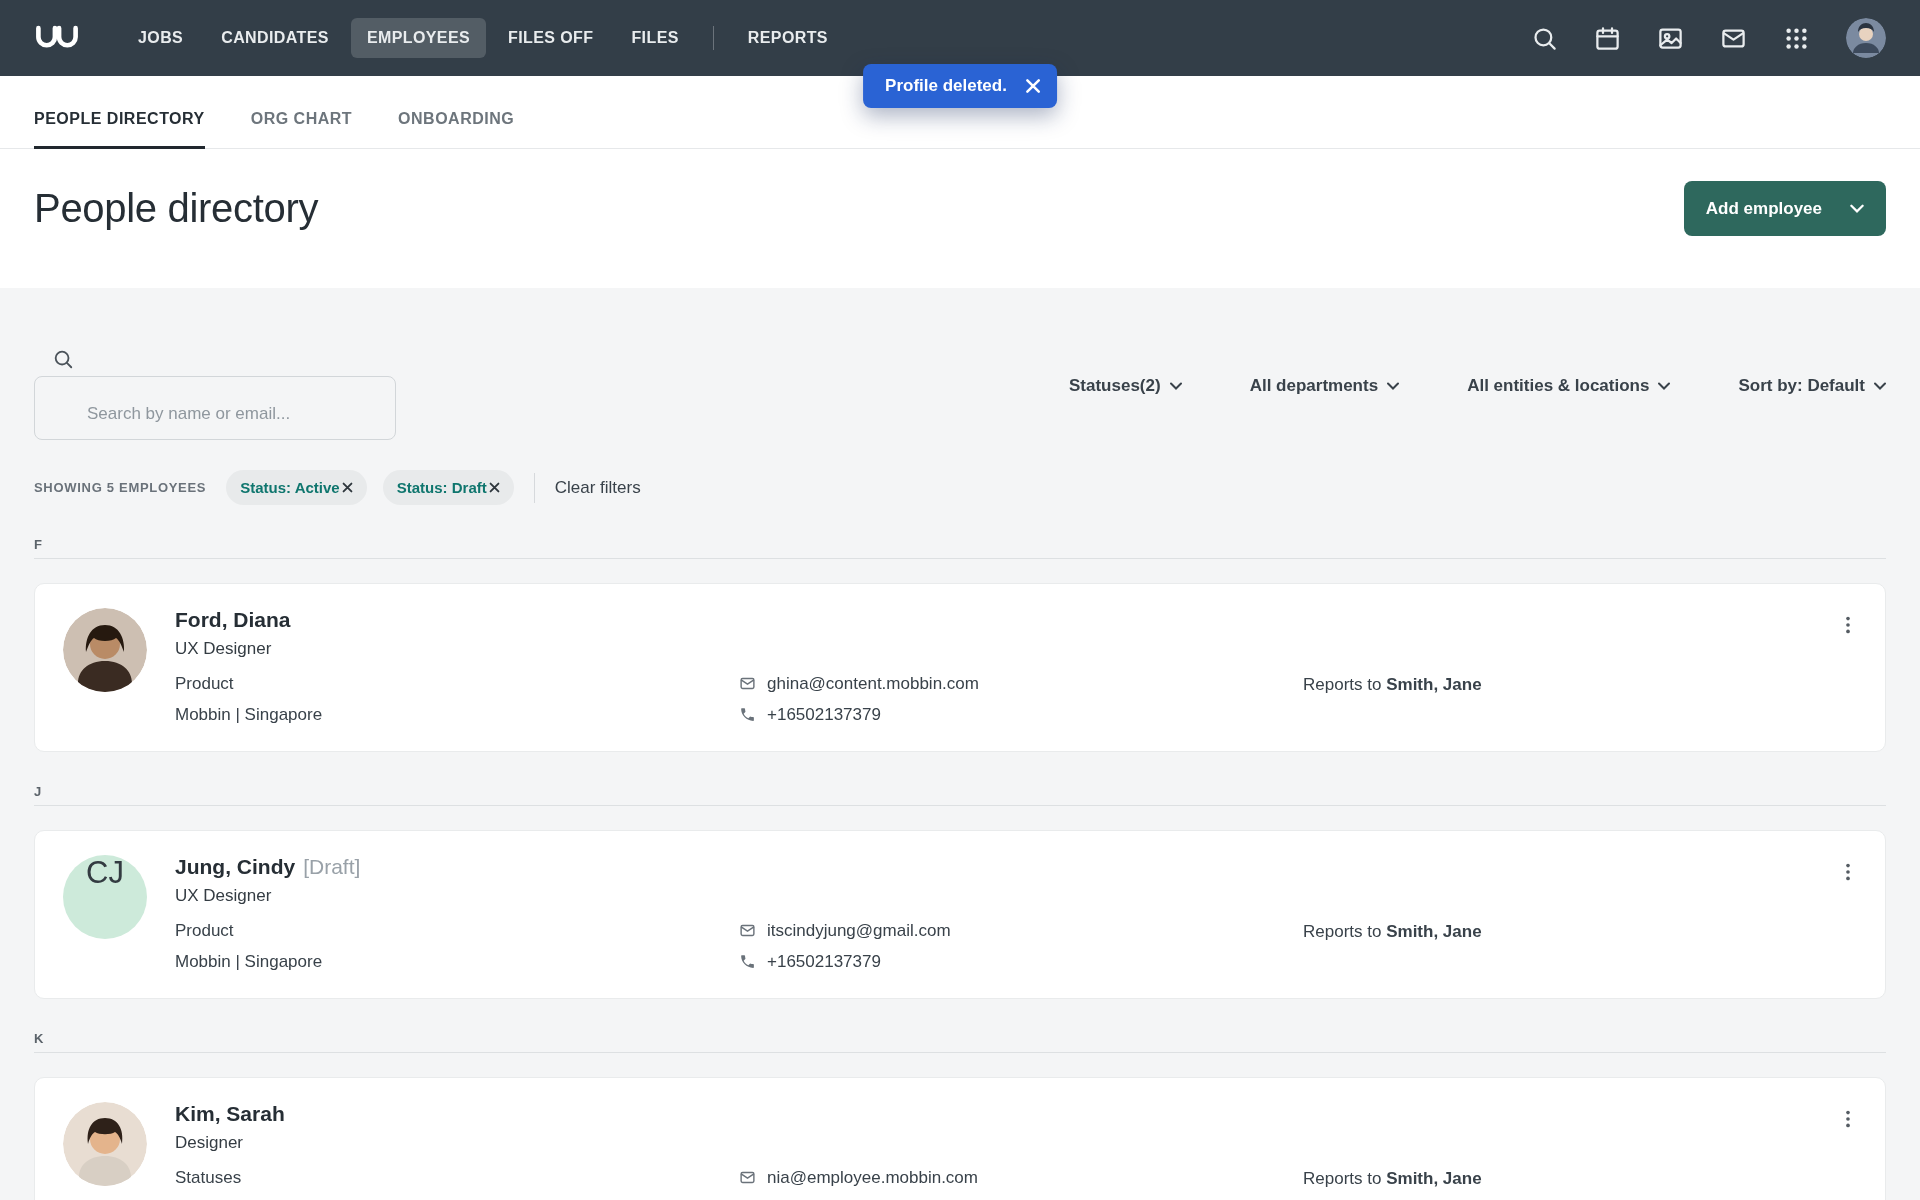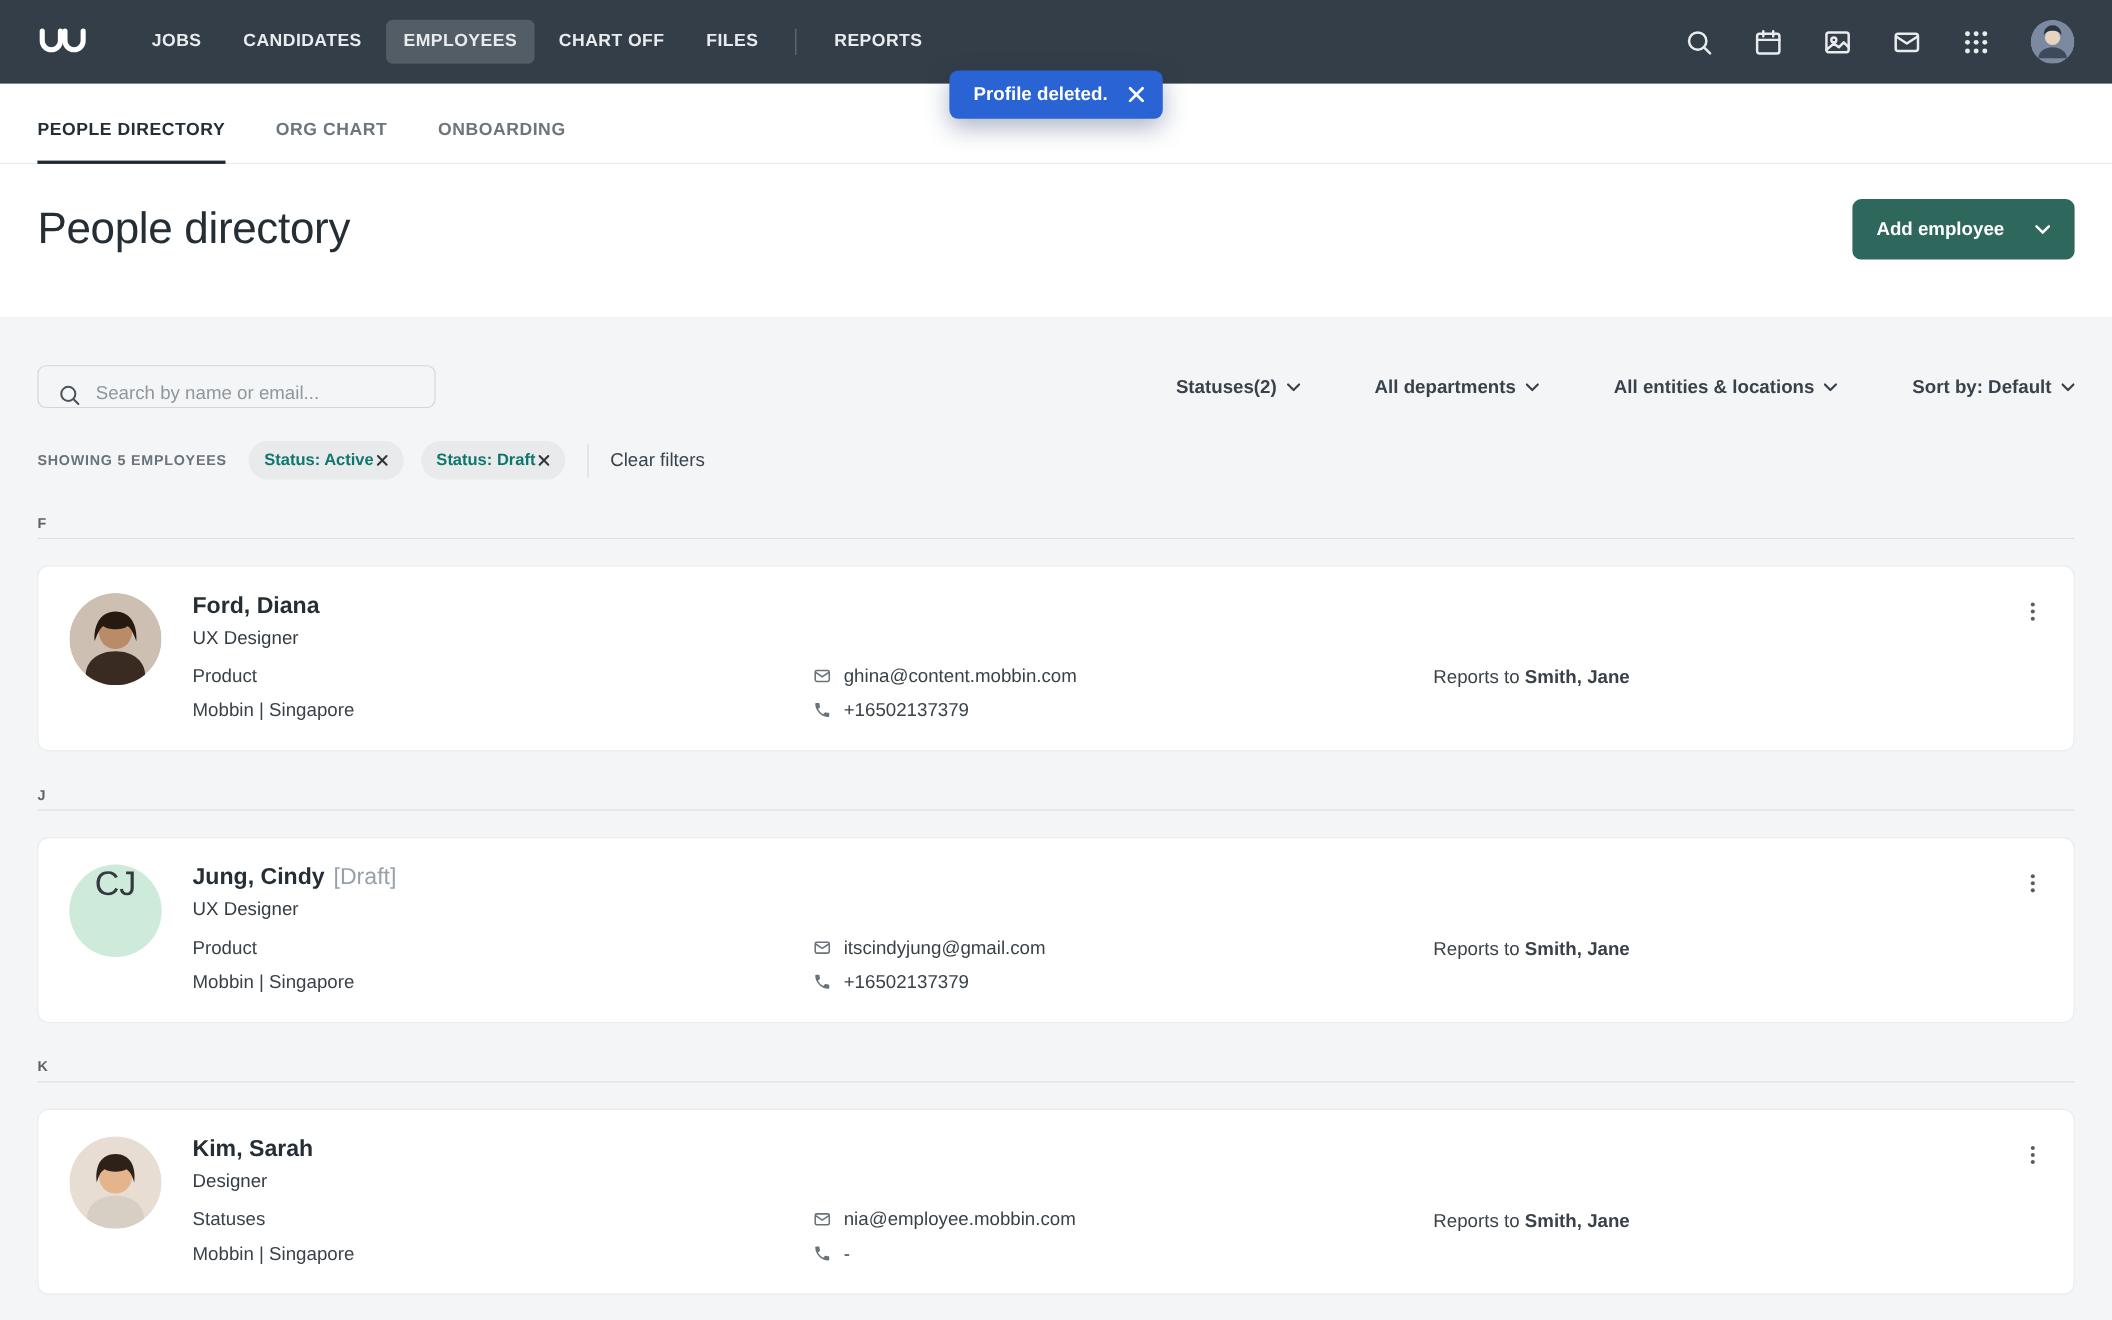--- a/index.html
+++ b/index.html
@@ -33,22 +33,22 @@
   .page-title { font-size:40px; font-weight:500; color:#262e35; letter-spacing:-.3px; }
   .add-btn { background:#2e685d; color:#fff; border:none; height:55px; padding:0 22px; border-radius:8px;
     font-size:17px; font-weight:700; display:flex; align-items:center; gap:28px; cursor:pointer; font-family:inherit; }
   .chev { width:14px; height:9px; display:block; }
 
   
   .main { background:#f4f5f6; padding:44px 34px 0; height:100%; }
 
   .controls { display:flex; align-items:center; justify-content:space-between; }
   .search-box { position:relative; width:362px; }
-  .search-box input { width:100%; height:39px; border:1px solid #d2d6d9; border-radius:8px; background:transparent;
-    padding:12px 16px 0 52px; font-size:17px; color:#2b333a; font-family:inherit; outline:none; }
+  .search-box input { width:100%; height:64px; border:1px solid #d2d6d9; border-radius:8px; background:transparent;
+    padding:12px 16px 0 52px; font-size:17px; color:#2b333a; font-family:inherit; outline:none;margin-top:44px; }
   .search-box input::placeholder { color:#8f979e; }
   .search-glyph { position:absolute; left:18px; top:16px; width:22px; height:22px; color:#4b535a; }
   .filter-group { display:flex; align-items:flex-end; gap:68px; }
   .filter { display:flex; align-items:center; gap:9px; font-size:17px; font-weight:700; color:#39424a; cursor:pointer; }
   .filter .chev { width:12px; height:8px; color:#39424a; }
 
   .chips-row { display:flex; align-items:center; margin-top:30px; gap:16px; }
   .showing { font-size:13px; font-weight:700; letter-spacing:.7px; color:#6a727a; margin-right:4px; }
   .chip { display:flex; align-items:center; gap:2px; background:#e8eaeb; border-radius:18px; padding:9px 14px;
     font-size:15px; font-weight:700; color:#0f766e; cursor:pointer; }
@@ -83,21 +83,21 @@
   <div class="logo">
     <svg width="46" height="31" viewBox="0 0 44 30" fill="none" stroke="#fff" stroke-width="4.5" stroke-linecap="round">
       <path d="M4 5v8.5a8 8 0 0 0 16 0V5"></path>
         <path d="M24 5v8.5a8 8 0 0 0 16 0V5"></path>
     </svg>
   </div>
   <div class="nav-links">
     <span class="nav-link">JOBS</span>
     <span class="nav-link">CANDIDATES</span>
     <span class="nav-link active">EMPLOYEES</span>
-    <span class="nav-link">CHART OFF</span>
+    <span class="nav-link">FILES OFF</span>
     <span class="nav-link">FILES</span>
     <span class="nav-sep"></span>
     <span class="nav-link">REPORTS</span>
   </div>
   <div class="nav-right">
     <svg class="nav-icon" viewBox="0 0 24 24" fill="none" stroke="currentColor" stroke-width="2" stroke-linecap="round">
         <circle cx="11" cy="11" r="7"></circle>
         <path d="M16.5 16.5L21 21"></path>
       </svg>
     <svg class="nav-icon" viewBox="0 0 24 24" fill="none" stroke="currentColor" stroke-width="2" stroke-linecap="round">

